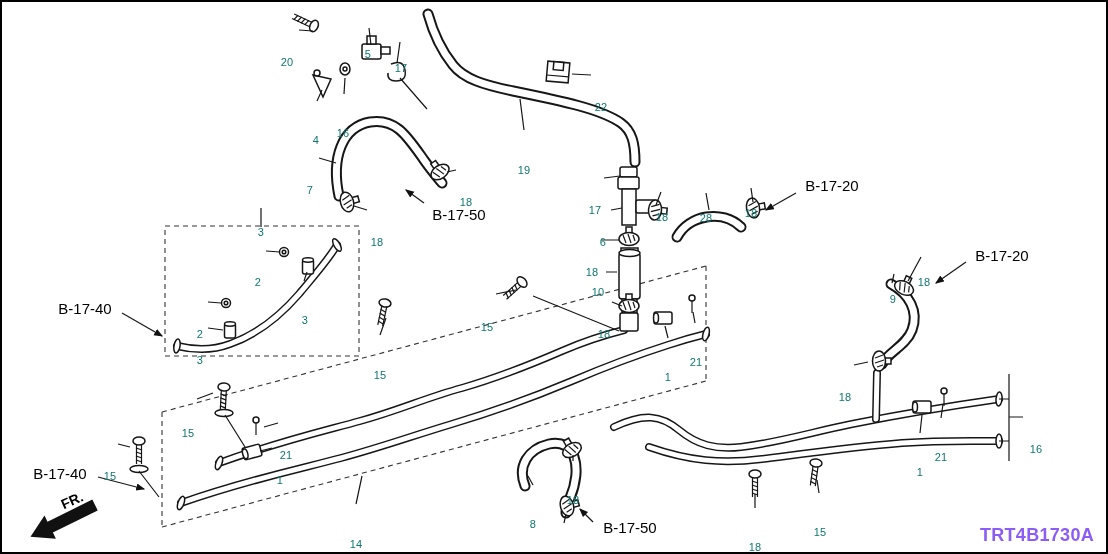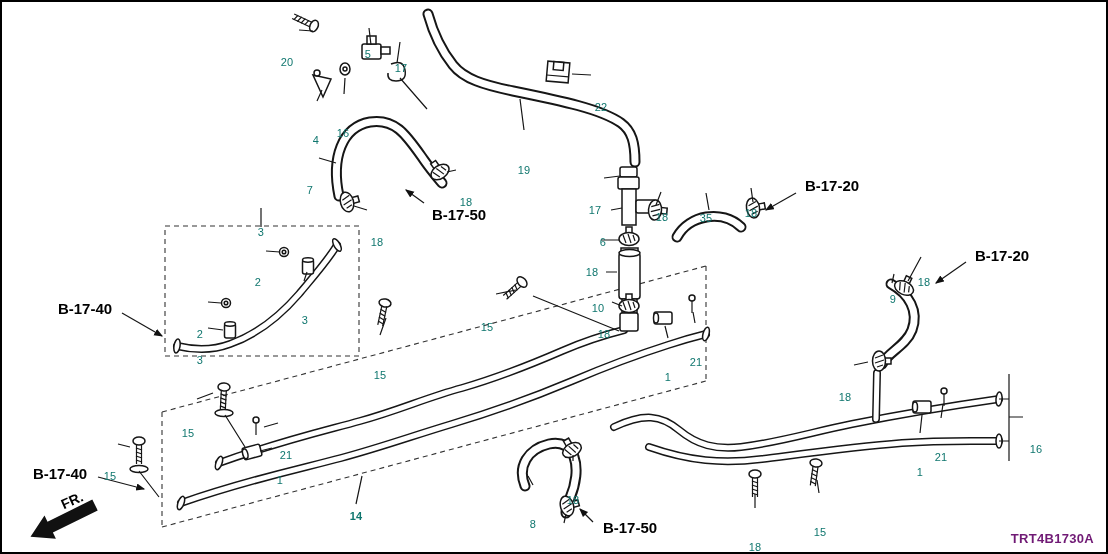--- a/index.html
+++ b/index.html
@@ -7,25 +7,25 @@
     position:relative;width:1108px;height:554px;background:#fff;
     font-family:"Liberation Sans",sans-serif;overflow:hidden;
   }
   .stage svg{position:absolute;left:0;top:0;}
   .callout{
     position:absolute;transform:translate(-50%,-50%);
     font-size:11px;color:#0f766e;letter-spacing:.2px;margin-top:32px;
   }
   .ref{
     position:absolute;transform:translate(-50%,-50%);
-    font-size:15px;font-weight:bold;color:#000;white-space:nowrap;
+    font-size:15px;font-weight:normal;color:#000;white-space:nowrap;
   }
   .code{
     position:absolute;right:14px;bottom:8px;
-    font-size:13px;font-weight:bold;color:#701a75;letter-spacing:.3px;
+    font-size:18px;font-weight:bold;color:#8b5cf6;letter-spacing:.3px;
   }
   
   .frame{fill:none;stroke:#000;stroke-width:2;}
   .tube-out{fill:none;stroke:#161616;stroke-width:11;stroke-linecap:round;}
   .tube-in{fill:none;stroke:#fff;stroke-width:7;stroke-linecap:round;}
   .pipe-out{fill:none;stroke:#161616;stroke-width:8;stroke-linecap:round;}
   .pipe-in{fill:none;stroke:#fff;stroke-width:5;stroke-linecap:round;}
   .thin{fill:none;stroke:#161616;stroke-width:1.2;}
   .dash{fill:none;stroke:#333;stroke-width:1.1;stroke-dasharray:5 4;}
   .part{fill:#fff;stroke:#161616;stroke-width:1.5;}
@@ -239,41 +239,41 @@
       <span class="callout" style="left: 343px; top: 101px;">16</span>
       <span class="callout" style="left: 601px; top: 75px; text-align: center;">22</span>
       <span class="callout" style="left: 524px; top: 138px;">19</span>
       <span class="callout" style="left: 310px; top: 158px;">7</span>
       <span class="callout" style="left: 466px; top: 170px;">18</span>
       <span class="callout" style="left: 377px; top: 210px;">18</span>
       <span class="callout" style="left: 261px; top: 200px;">3</span>
       <span class="callout" style="left: 595px; top: 178px;">17</span>
       <span class="callout" style="left: 603px; top: 210px;">6</span>
       <span class="callout" style="left: 662px; top: 185px;">18</span>
-      <span class="callout" style="left: 706px; top: 186px;">35</span>
+      <span class="callout" style="left: 706px; top: 186px;">28</span>
       <span class="callout" style="left: 751px; top: 181px;">18</span>
       <span class="callout" style="left: 258px; top: 250px;">2</span>
       <span class="callout" style="left: 305px; top: 288px;">3</span>
       <span class="callout" style="left: 200px; top: 302px;">2</span>
       <span class="callout" style="left: 200px; top: 328px;">3</span>
       <span class="callout" style="left: 487px; top: 295px;">15</span>
       <span class="callout" style="left: 380px; top: 343px;">15</span>
       <span class="callout" style="left: 592px; top: 240px;">18</span>
-      <span class="callout" style="left: 598px; top: 276px;">10</span>
+      <span class="callout" style="left: 598px; top: 260px;">10</span>
       <span class="callout" style="left: 604px; top: 302px;">18</span>
       <span class="callout" style="left: 668px; top: 345px;">1</span>
       <span class="callout" style="left: 696px; top: 330px;">21</span>
       <span class="callout" style="left: 893px; top: 267px;">9</span>
       <span class="callout" style="left: 924px; top: 250px;">18</span>
       <span class="callout" style="left: 845px; top: 365px;">18</span>
       <span class="callout" style="left: 188px; top: 401px;">15</span>
       <span class="callout" style="left: 286px; top: 423px;">21</span>
       <span class="callout" style="left: 280px; top: 448px;">1</span>
       <span class="callout" style="left: 110px; top: 444px;">15</span>
-      <span class="callout" style="left: 356px; top: 484px; font-weight: bold;">14</span>
+      <span class="callout" style="left: 356px; top: 512px;">14</span>
       <span class="callout" style="left: 533px; top: 492px;">8</span>
       <span class="callout" style="left: 573px; top: 468px;">18</span>
       <span class="callout" style="left: 563px; top: 530px;">18</span>
       <span class="callout" style="left: 755px; top: 515px;">18</span>
       <span class="callout" style="left: 820px; top: 500px;">15</span>
       <span class="callout" style="left: 920px; top: 440px;">1</span>
       <span class="callout" style="left: 941px; top: 425px;">21</span>
       <span class="callout" style="left: 1036px; top: 417px;">16</span>
       <span class="ref" style="left: 459px; top: 214px;">B-17-50</span>
       <span class="ref" style="left: 85px; top: 308px;">B-17-40</span>

